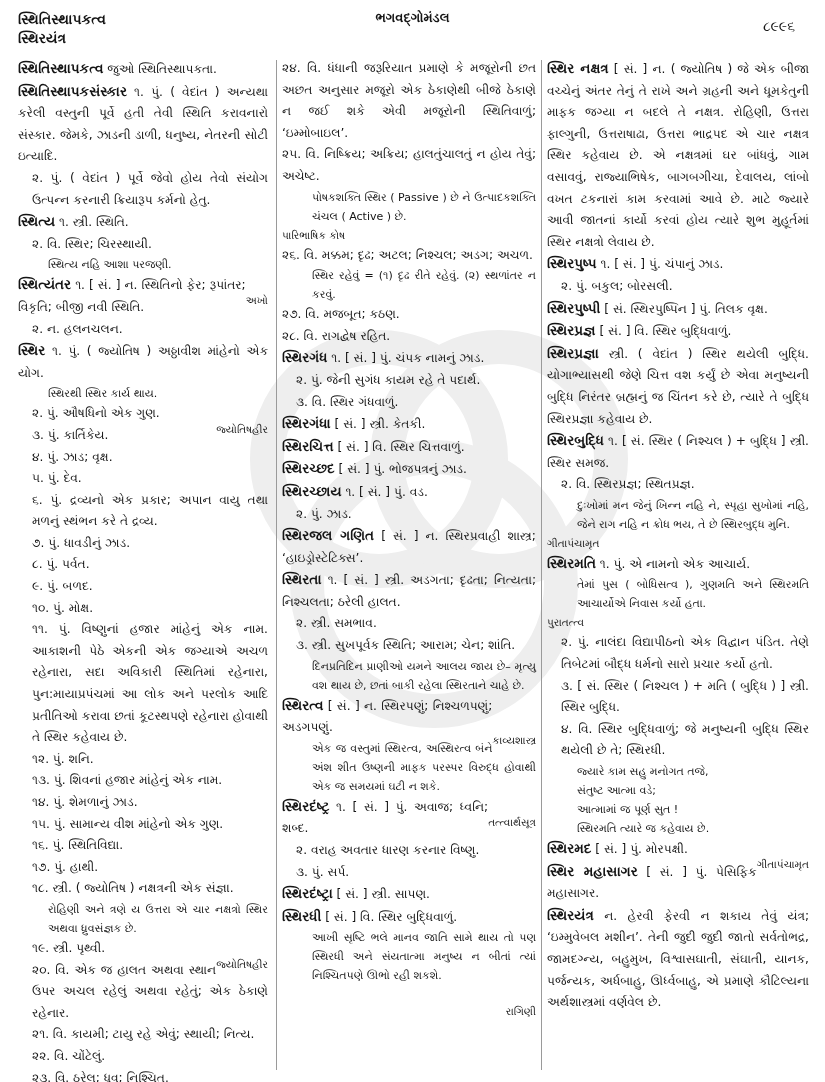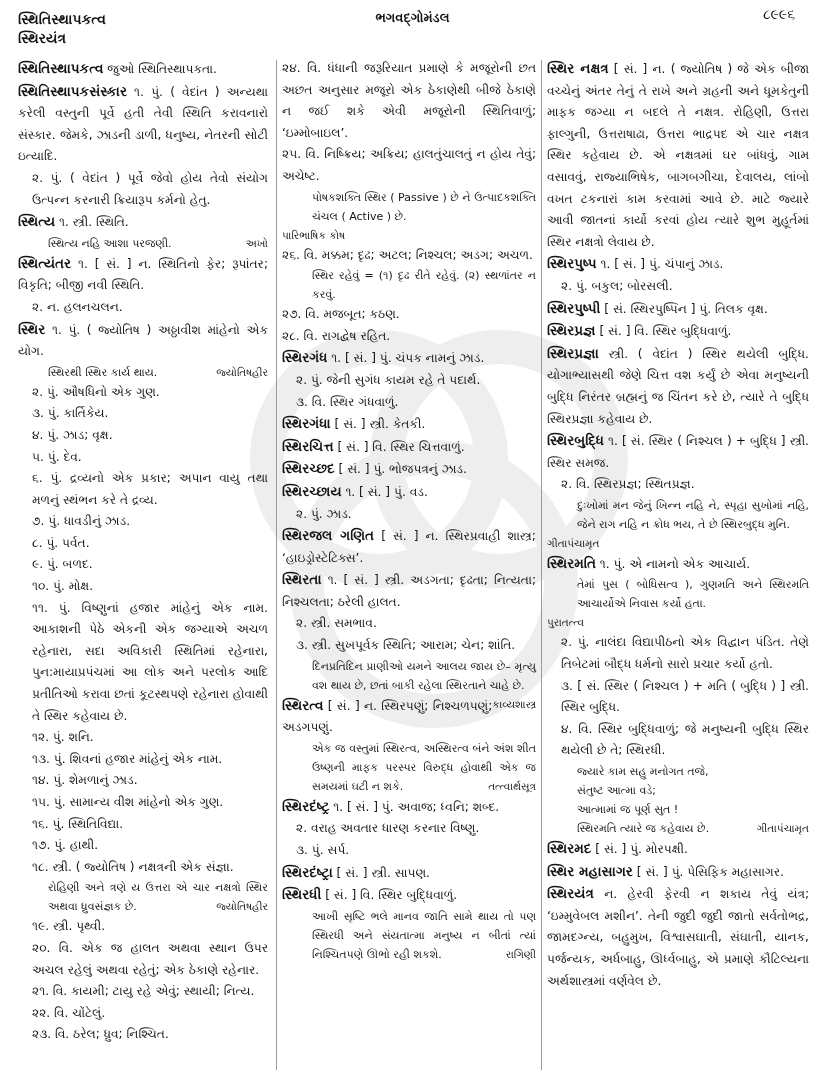--- a/index.html
+++ b/index.html
@@ -3,34 +3,34 @@
 <meta charset="utf-8">
 <style>
   html, body { margin:0; padding:0; background:#ffffff; }
   body { width:825px; height:1082px; position:relative; overflow:hidden;
          font-family:"DejaVu Sans", sans-serif; color:#141414; }
   .watermark { position:absolute; left:250px; top:330px; width:330px; height:330px; pointer-events:none; }
   .watermark div { position:absolute; border:34px solid #eeeeee; border-radius:50%; }
   .hdr { position:absolute; top:6px; left:0; width:825px; height:44px; }
   .hdr .left { position:absolute; left:18px; top:4px; font-weight:bold; font-size:14px; line-height:19px; }
   .hdr .center { position:absolute; left:0; width:825px; top:4px; text-align:center; font-size:13px; font-weight:bold; }
-  .hdr .right { position:absolute; right:30px; top:0; font-size:14px; }
+  .hdr .right { position:absolute; right:30px; top:12px; font-size:14px; }
   .cols { position:absolute; top:58px; left:0; width:704px; height:1024px; }
   .col { position:absolute; top:0; font-size:12.2px; line-height:21.6px; }
   .c1 { left:18px; width:250px; }
   .c2 { left:282px; width:254px; }
   .c3 { left:547px; width:262px; }
   .divider { position:absolute; top:60px; width:1px; background:#9a9a9a; }
   .d1 { left:276px; height:1010px; }
   .d2 { left:541px; height:1010px; }
   .e { margin:0; text-align:justify; }
   .hw { font-weight:bold; font-size:13.6px; }
   .sub { padding-left:14px; }
   .q { padding-left:30px; font-size:11px; line-height:19px; }
-  .src { float:right; font-size:10.5px; }
+  .src { float:right; font-size:10.5px;margin-top:36px; }
   .src-line { font-size:10.5px; line-height:19px; }
 </style>
 </head>
 <body>
 
 <div class="watermark">
   <div style="left:0;top:0;width:190px;height:190px;"></div>
   <div style="left:120px;top:0;width:190px;height:190px;"></div>
   <div style="left:40px;top:110px;width:220px;height:220px;"></div>
 </div>
@@ -47,20 +47,21 @@
 <div class="divider d1"></div>
 <div class="divider d2"></div>
 
 <div class="cols">
 
   <div class="col c1">
     <p class="e"><span class="hw">સ્થિતિસ્થાપકત્વ</span><span> જુઓ સ્થિતિસ્થાપકતા.</span></p>
     <p class="e"><span class="hw">સ્થિતિસ્થાપકસંસ્કાર</span><span> ૧. પું. ( વેદાંત ) અન્યથા કરેલી વસ્તુની પૂર્વે હતી તેવી સ્થિતિ કરાવનારો સંસ્કાર. જેમકે, ઝાડની ડાળી, ધનુષ્ય, નેતરની સોટી ઇત્યાદિ.</span></p>
     <p class="e sub">૨. પું. ( વેદાંત ) પૂર્વે જેવો હોય તેવો સંયોગ ઉત્પન્ન કરનારી ક્રિયારૂપ કર્મનો હેતુ.</p>
     <p class="e"><span class="hw">સ્થિત્ય</span><span> ૧. સ્ત્રી. સ્થિતિ.</span></p>
+    <p class="e sub">૨. વિ. સ્થિર; ચિરસ્થાયી.</p>
     <p class="e q"><span>સ્થિત્ય નહિ આશા પરજણી.</span><span class="src">અખો</span></p>
     <p class="e"><span class="hw">સ્થિત્યંતર</span><span> ૧. [ સં. ] ન. સ્થિતિનો ફેર; રૂપાંતર; વિકૃતિ; બીજી નવી સ્થિતિ.</span></p>
     <p class="e sub">૨. ન. હલનચલન.</p>
     <p class="e"><span class="hw">સ્થિર</span><span> ૧. પું. ( જ્યોતિષ ) અઠ્ઠાવીશ માંહેનો એક યોગ.</span></p>
     <p class="e q"><span>સ્થિરથી સ્થિર કાર્ય થાય.</span><span class="src">જ્યોતિષહીર</span></p>
     <p class="e sub">૨. પું. ઔષધિનો એક ગુણ.</p>
     <p class="e sub">૩. પું. કાર્તિકેય.</p>
     <p class="e sub">૪. પું. ઝાડ; વૃક્ષ.</p>
     <p class="e sub">૫. પું. દેવ.</p>
     <p class="e sub">૬. પું. દ્રવ્યનો એક પ્રકાર; અપાન વાયુ તથા મળનું સ્થંભન કરે તે દ્રવ્ય.</p>

